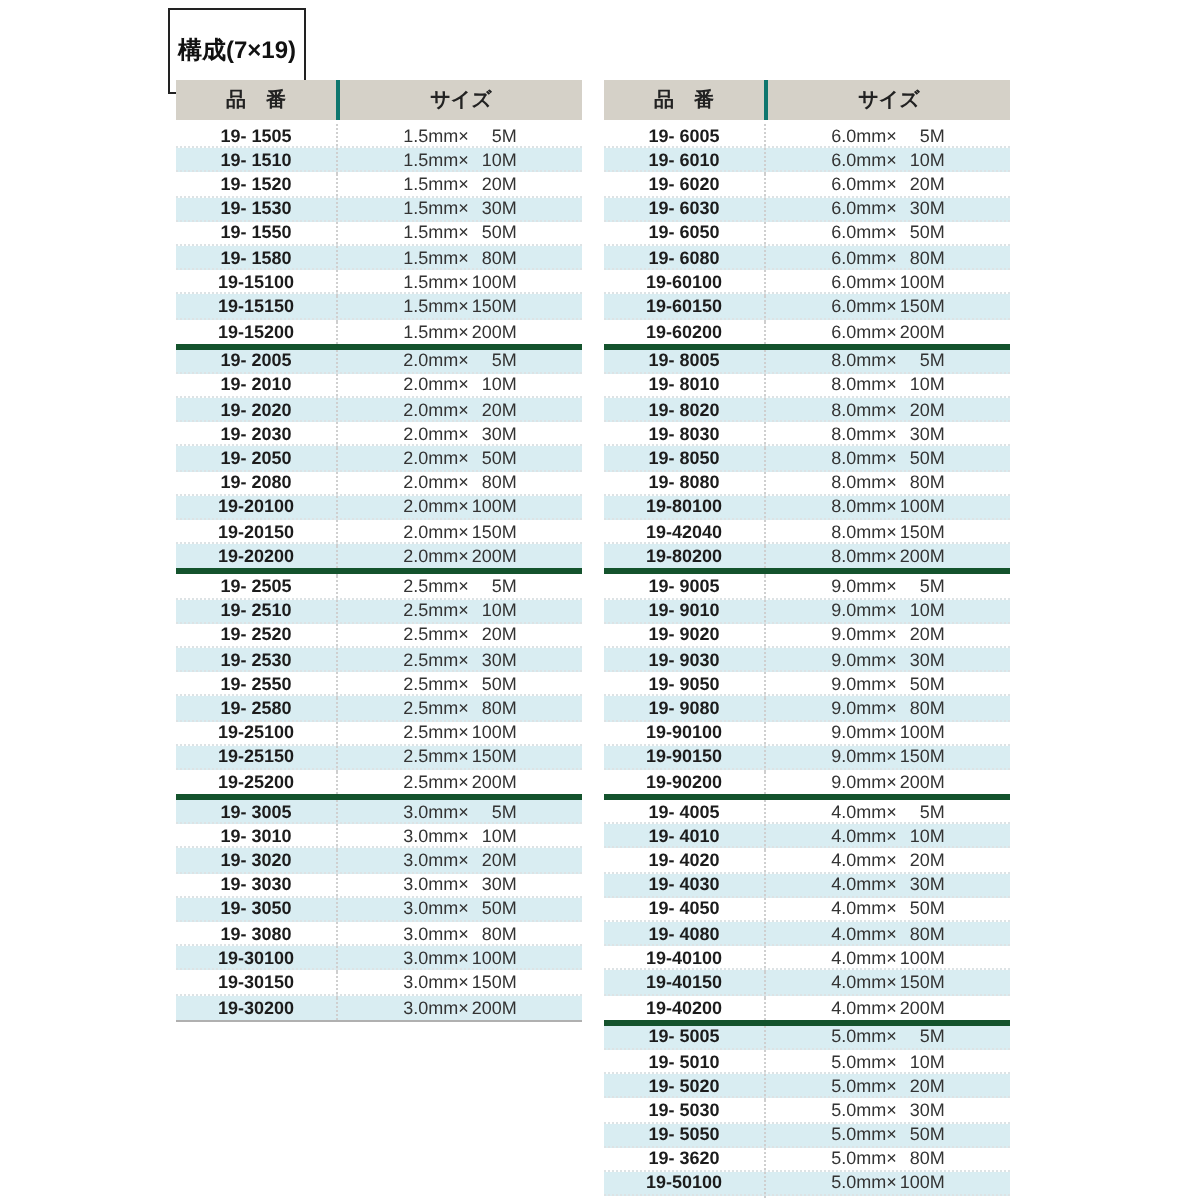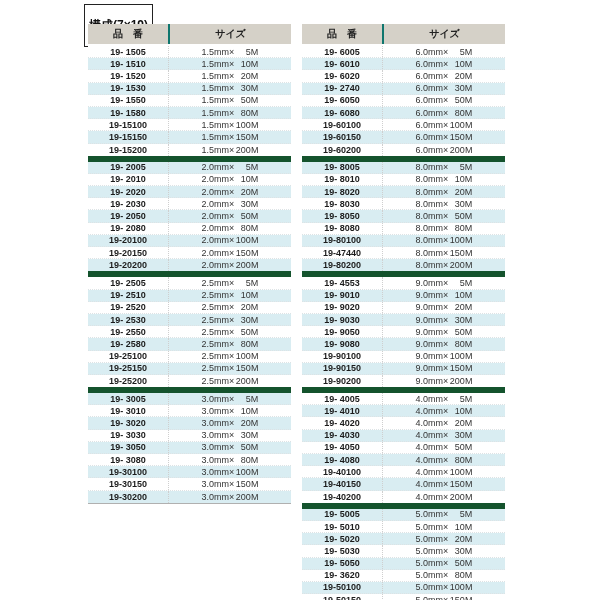--- a/index.html
+++ b/index.html
@@ -16,42 +16,42 @@
     border: 1px solid #222;
     padding: 13px 4px;
     height: 15px; line-height: 15px;
     font-size: 12px; font-weight: bold;
     color: #111;
     white-space: pre;
     background: #fff;
   }
   .ptable {
     position: absolute;
-    top: 24px;
+    top: 40px;
     width: 203px;
     border-bottom: 1px solid #b0b0b0;
     background: #7dd3fc;
   }
   .ptable.left  { left: 88px; }
   .ptable.right { left: 302px; }
   .thead {
     display: flex;
     height: 22px;
     background: #d5d1c8;
     border-bottom: 2px solid #ffffff;
     box-sizing: border-box;
   }
   .th {
     display: flex; align-items: center; justify-content: center;
     font-size: 10px; font-weight: bold; color: #222;
     white-space: pre;
   }
   .th.part { width: 80px; }
   .th.size { flex: 1; border-left: 2px solid #0f766e; }
-  .section + .section { border-top: 6px solid #14532d; }
+  .section + .section { border-top: 3px solid #14532d; }
   .row {
     display: flex;
     height: 12.2px;
     box-sizing: border-box;
     align-items: center;
     border-bottom: 1px dotted #dde3e5;
     background: #ffffff;
   }
   .row:last-child { border-bottom: none; justify-content: center; }
   .row.shaded { background: #d9edf2; }
@@ -363,21 +363,21 @@
         </div>
       </div>
       <div class="row">
         <div class="cell-part">19- 6020</div>
         <div class="cell-size">
           <span class="sz-l">6.0mm×</span>
           <span class="sz-r">20M</span>
         </div>
       </div>
       <div class="row shaded">
-        <div class="cell-part">19- 2740</div>
+        <div class="cell-part">19- 6030</div>
         <div class="cell-size">
           <span class="sz-l">6.0mm×</span>
           <span class="sz-r">30M</span>
         </div>
       </div>
       <div class="row">
         <div class="cell-part">19- 6050</div>
         <div class="cell-size">
           <span class="sz-l">6.0mm×</span>
           <span class="sz-r">50M</span>
@@ -456,37 +456,37 @@
         </div>
       </div>
       <div class="row shaded">
         <div class="cell-part">19-80100</div>
         <div class="cell-size">
           <span class="sz-l">8.0mm×</span>
           <span class="sz-r">100M</span>
         </div>
       </div>
       <div class="row">
-        <div class="cell-part">19-47440</div>
+        <div class="cell-part">19-42040</div>
         <div class="cell-size">
           <span class="sz-l">8.0mm×</span>
           <span class="sz-r">150M</span>
         </div>
       </div>
       <div class="row shaded">
         <div class="cell-part">19-80200</div>
         <div class="cell-size">
           <span class="sz-l">8.0mm×</span>
           <span class="sz-r">200M</span>
         </div>
       </div>
     </div>
     <div class="section">
       <div class="row">
-        <div class="cell-part">19- 4553</div>
+        <div class="cell-part">19- 9005</div>
         <div class="cell-size">
           <span class="sz-l">9.0mm×</span>
           <span class="sz-r">5M</span>
         </div>
       </div>
       <div class="row shaded">
         <div class="cell-part">19- 9010</div>
         <div class="cell-size">
           <span class="sz-l">9.0mm×</span>
           <span class="sz-r">10M</span>

